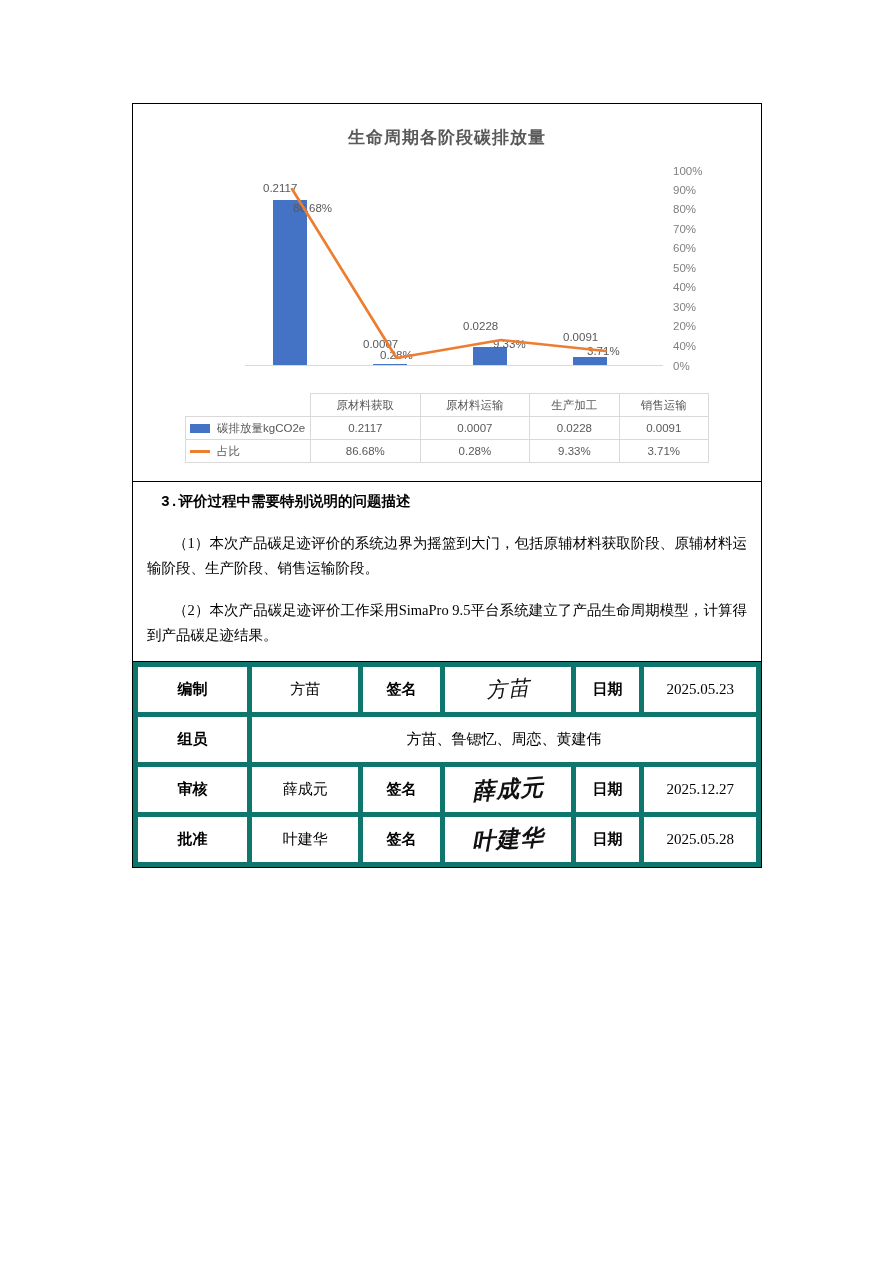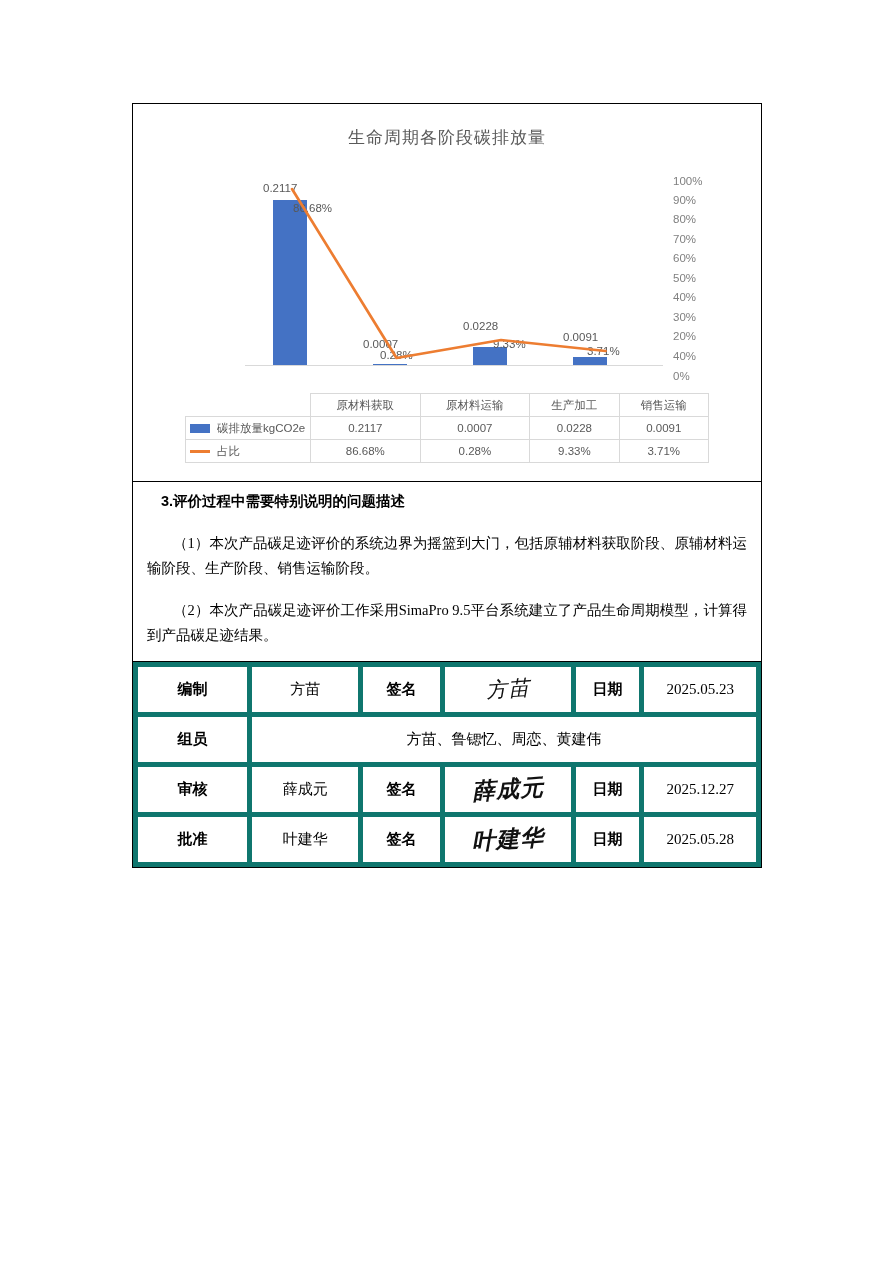--- a/index.html
+++ b/index.html
@@ -38,21 +38,21 @@
   .chart-box {
     width: 540px;
     margin: 6px auto 4px auto;
     background: #fff;
     position: relative;
     font-family: "Liberation Sans", "DejaVu Sans", sans-serif;
   }
   .chart-title {
     text-align: center;
     font-size: 17px;
-    font-weight: normal;
+    font-weight: bold;
     color: #595959;
     padding: 8px 0 6px 0;
     letter-spacing: 1px;
   }
   .plot-wrap {
     position: relative;
     height: 230px;
     margin: 0 8px 0 8px;
   }
   .y-left {
@@ -64,21 +64,21 @@
   .y-left div, .y-right div {
     position: absolute;
     right: 4px;
     font-size: 11.5px;
     color: #808080;
     transform: translateY(-50%);
     white-space: nowrap;
   }
   .y-right {
     position: absolute;
-    right: 0; top: 18px;
+    right: 0; top: 8px;
     width: 42px;
     height: 210px;
   }
   .y-right div { right: auto; left: 6px; }
   .plot-area {
     position: absolute;
     left: 60px;
     right: 46px;
     top: 0;
     height: 210px;
@@ -150,21 +150,21 @@
 
   
   .text-cell {
     padding: 6px 14px 10px 14px;
     border-bottom: 1px solid #000;
   }
   .heading {
     font-size: 14.5px;
     font-weight: bold;
     margin: 4px 0 20px 14px;
-    font-family: Liberation Sans, sans-serif;
+    font-family: Liberation Mono, monospace;
   }
   .para {
     font-size: 14.5px;
     line-height: 1.75;
     text-align: justify;
     margin: 16px 0 2px 0;
     text-indent: 0;
   }
   .para .indent { display: inline-block; width: 26px; }
 

